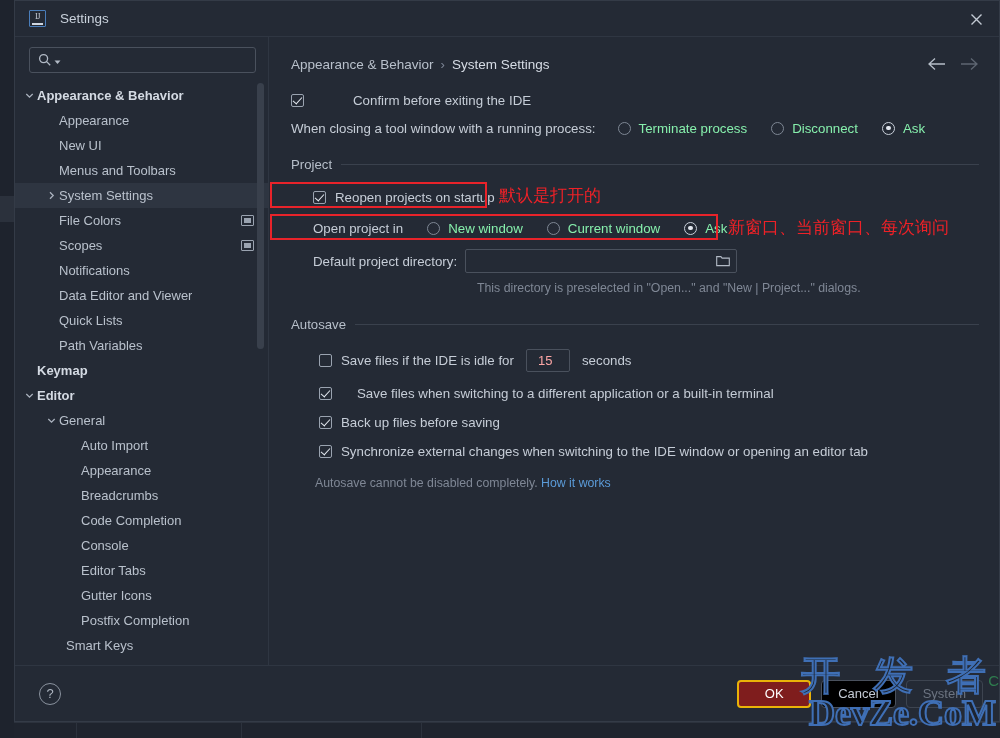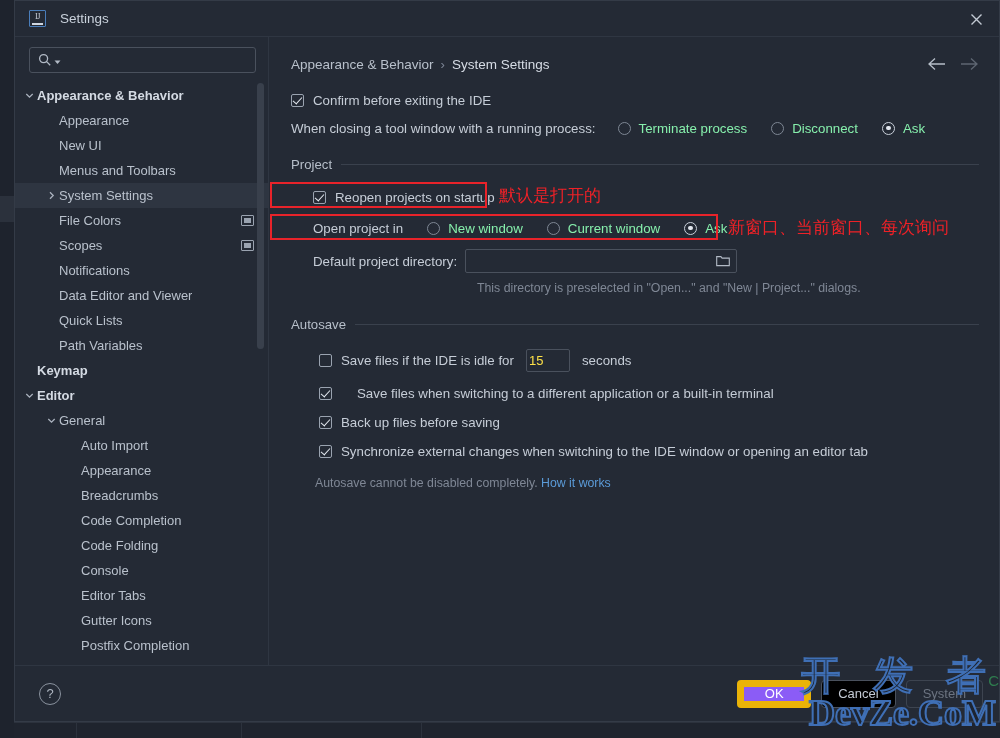--- a/index.html
+++ b/index.html
@@ -124,21 +124,21 @@
   .text-input {
     height: 24px; background: #242a35; border: 1px solid #4a515d; border-radius: 2px;
     display: flex; align-items: center; padding: 0 6px 0 7px;
   }
   .text-input input {
     flex: 1; background: transparent; border: 0; outline: none;
     color: #c6cdd7; font-size: 12.8px; font-family: "Liberation Sans", sans-serif;
   }
   .num-input {
     width: 44px; height: 23px; background: #242a35; border: 1px solid #4a515d; border-radius: 2px;
-    color: #fde047; font-size: 13px; padding-left: 2px; outline: none;
+    color: #fca5a5; font-size: 13px; padding-left: 11px; outline: none;
     font-family: "Liberation Sans", sans-serif;
   }
 
   
   .redbox { position: absolute; border: 2px solid #e8232a; pointer-events: none; }
   .annot { position: absolute; color: #ee2127; font-size: 17px; white-space: nowrap; font-family: "DejaVu Sans", sans-serif; }
 
   
   .footer {
     height: 56px; flex: 0 0 56px; border-top: 1px solid #2f3642;
@@ -149,21 +149,21 @@
     color: #aeb6c1; font-size: 13px; display: flex; align-items: center; justify-content: center;
     cursor: pointer; margin-left: 6px;
   }
   .btn-group { margin-left: auto; display: flex; gap: 10px; align-items: center; }
   .btn {
     min-width: 72px; height: 28px; border-radius: 4px; font-size: 13px;
     display: flex; align-items: center; justify-content: center; cursor: pointer;
     border: 1px solid #4c5musty; padding: 0 16px;
   }
   .btn.secondary { background: #000000; border: 1px solid #4a515d; color: #c3cad4; }
-  .btn.primary { background: #8b5cf6; border: 7px solid #eab308; color: #ffffff; min-width: 74px; }
+  .btn.primary { background: #7f1d1d; border: 2px solid #eab308; color: #ffffff; min-width: 74px; }
   .btn.disabled { background: #242a35; border: 1px solid #3d4450; color: #6c7481; }
 
   
   .watermark { position: absolute; right: 4px; bottom: 6px; pointer-events: none; user-select: none; }
   .wm-cn {
     font-size: 40px; letter-spacing: 10px; font-family: "DejaVu Sans", sans-serif;
     color: #1d2430; -webkit-text-stroke: 2px #3f6fb5; text-align: right; line-height: 42px;
   }
   .wm-en {
     font-size: 36px; font-family: "Liberation Serif", serif; font-weight: bold;
@@ -302,24 +302,20 @@
             <div class="tree-row" style="padding-left: 51px;">
               <span class="tw"></span>
               <span class="tree-label">Breadcrumbs</span>
             </div>
             <div class="tree-row" style="padding-left: 51px;">
               <span class="tw"></span>
               <span class="tree-label">Code Completion</span>
             </div>
             <div class="tree-row" style="padding-left: 51px;">
               <span class="tw"></span>
-              <span class="tree-label">Code Folding</span>
-            </div>
-            <div class="tree-row" style="padding-left: 51px;">
-              <span class="tw"></span>
               <span class="tree-label">Console</span>
             </div>
             <div class="tree-row" style="padding-left: 51px;">
               <span class="tw"></span>
               <span class="tree-label">Editor Tabs</span>
             </div>
             <div class="tree-row" style="padding-left: 51px;">
               <span class="tw"></span>
               <span class="tree-label">Gutter Icons</span>
             </div>
@@ -344,21 +340,21 @@
         <span class="nav-arrows">
           <svg width="20" height="14" viewBox="0 0 20 14">
             <path d="M18 7 H2 M8 1.5 L2 7 L8 12.5" stroke="#b6bec9" stroke-width="1.3" fill="none"></path>
           </svg>
           <svg width="20" height="14" viewBox="0 0 20 14">
             <path d="M2 7 H18 M12 1.5 L18 7 L12 12.5" stroke="#5e6672" stroke-width="1.3" fill="none"></path>
           </svg>
         </span>
       </div>
 
-      <div class="chk-row" style="margin-top:6px;">
+      <div class="chk-row" style="margin-top:6px;gap:40px;">
         <span class="chk checked"></span>
         <span class="chk-label">Confirm before exiting the IDE</span>
       </div>
 
       <div class="inline-row" style="height:22px;margin-top:6px;">
         <span class="static-text">When closing a tool window with a running process:</span>
         <span style="display:flex;align-items:center;margin-left:22px;">
           <span class="radio"></span>
           <span class="radio-label">Terminate process</span>
         </span>

